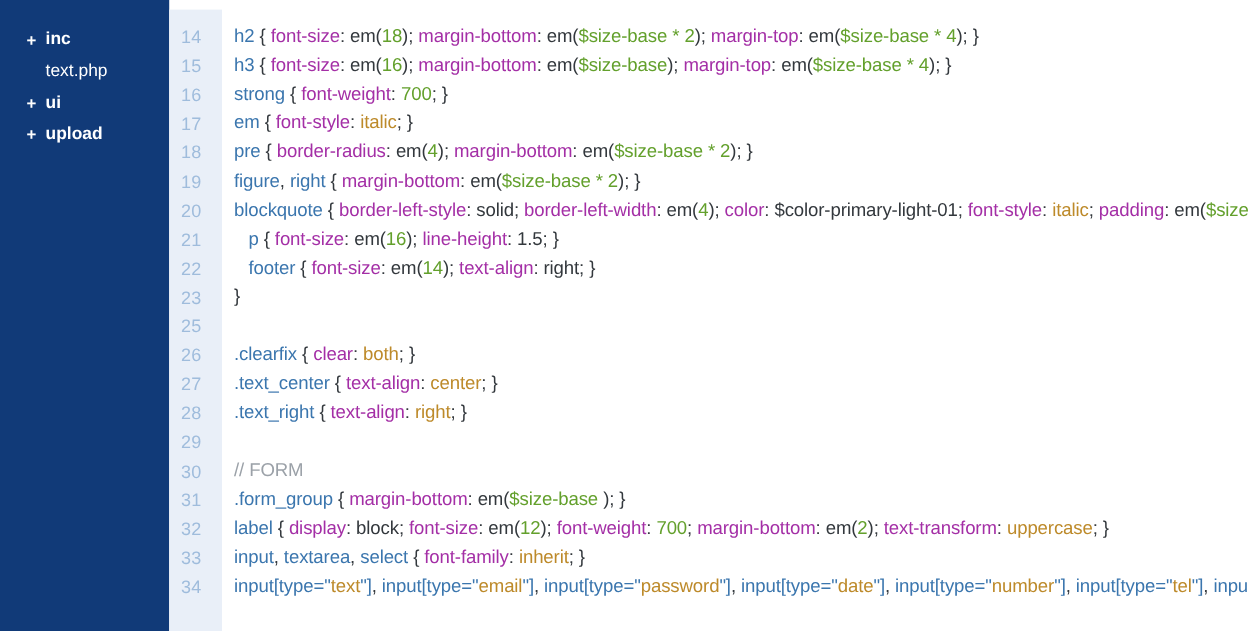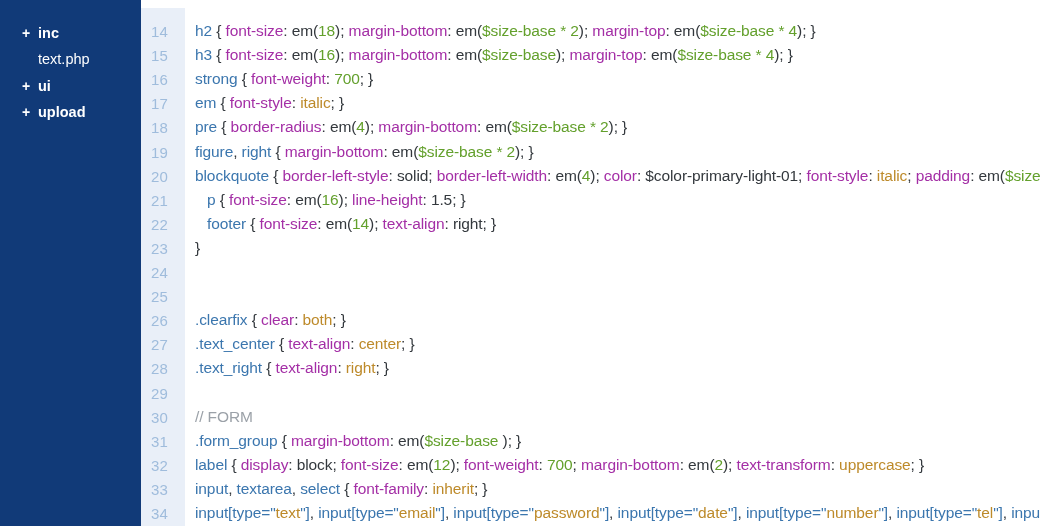--- a/index.html
+++ b/index.html
@@ -82,21 +82,20 @@
       <div class="code-row"><span class="num">14</span><span class="code"><span class="tk-sel">h2</span><span class="tk-def"> { </span><span class="tk-prop">font-size</span><span class="tk-def">: em(</span><span class="tk-num">18</span><span class="tk-def">); </span><span class="tk-prop">margin-bottom</span><span class="tk-def">: em(</span><span class="tk-num">$size-base * 2</span><span class="tk-def">); </span><span class="tk-prop">margin-top</span><span class="tk-def">: em(</span><span class="tk-num">$size-base * 4</span><span class="tk-def">); }</span></span></div>
       <div class="code-row"><span class="num">15</span><span class="code"><span class="tk-sel">h3</span><span class="tk-def"> { </span><span class="tk-prop">font-size</span><span class="tk-def">: em(</span><span class="tk-num">16</span><span class="tk-def">); </span><span class="tk-prop">margin-bottom</span><span class="tk-def">: em(</span><span class="tk-num">$size-base</span><span class="tk-def">); </span><span class="tk-prop">margin-top</span><span class="tk-def">: em(</span><span class="tk-num">$size-base * 4</span><span class="tk-def">); }</span></span></div>
       <div class="code-row"><span class="num">16</span><span class="code"><span class="tk-sel">strong</span><span class="tk-def"> { </span><span class="tk-prop">font-weight</span><span class="tk-def">: </span><span class="tk-num">700</span><span class="tk-def">; }</span></span></div>
       <div class="code-row"><span class="num">17</span><span class="code"><span class="tk-sel">em</span><span class="tk-def"> { </span><span class="tk-prop">font-style</span><span class="tk-def">: </span><span class="tk-val">italic</span><span class="tk-def">; }</span></span></div>
       <div class="code-row"><span class="num">18</span><span class="code"><span class="tk-sel">pre</span><span class="tk-def"> { </span><span class="tk-prop">border-radius</span><span class="tk-def">: em(</span><span class="tk-num">4</span><span class="tk-def">); </span><span class="tk-prop">margin-bottom</span><span class="tk-def">: em(</span><span class="tk-num">$size-base * 2</span><span class="tk-def">); }</span></span></div>
       <div class="code-row"><span class="num">19</span><span class="code"><span class="tk-sel">figure</span><span class="tk-def">, </span><span class="tk-sel">right</span><span class="tk-def"> { </span><span class="tk-prop">margin-bottom</span><span class="tk-def">: em(</span><span class="tk-num">$size-base * 2</span><span class="tk-def">); }</span></span></div>
       <div class="code-row"><span class="num">20</span><span class="code"><span class="tk-sel">blockquote</span><span class="tk-def"> { </span><span class="tk-prop">border-left-style</span><span class="tk-def">: solid; </span><span class="tk-prop">border-left-width</span><span class="tk-def">: em(</span><span class="tk-num">4</span><span class="tk-def">); </span><span class="tk-prop">color</span><span class="tk-def">: $color-primary-light-01; </span><span class="tk-prop">font-style</span><span class="tk-def">: </span><span class="tk-val">italic</span><span class="tk-def">; </span><span class="tk-prop">padding</span><span class="tk-def">: em(</span><span class="tk-num">$size-base </span></span></div>
       <div class="code-row"><span class="num">21</span><span class="code"><span class="ind"></span><span class="tk-sel">p</span><span class="tk-def"> { </span><span class="tk-prop">font-size</span><span class="tk-def">: em(</span><span class="tk-num">16</span><span class="tk-def">); </span><span class="tk-prop">line-height</span><span class="tk-def">: 1.5; }</span></span></div>
       <div class="code-row"><span class="num">22</span><span class="code"><span class="ind"></span><span class="tk-sel">footer</span><span class="tk-def"> { </span><span class="tk-prop">font-size</span><span class="tk-def">: em(</span><span class="tk-num">14</span><span class="tk-def">); </span><span class="tk-prop">text-align</span><span class="tk-def">: right; }</span></span></div>
       <div class="code-row"><span class="num">23</span><span class="code"><span class="tk-def">}</span></span></div>
-      <div class="code-row"><span class="num">24</span><span class="code"></span></div>
       <div class="code-row"><span class="num">25</span></div>
       <div class="code-row"><span class="num">26</span><span class="code"><span class="tk-sel">.clearfix</span><span class="tk-def"> { </span><span class="tk-prop">clear</span><span class="tk-def">: </span><span class="tk-val">both</span><span class="tk-def">; }</span></span></div>
       <div class="code-row"><span class="num">27</span><span class="code"><span class="tk-sel">.text_center</span><span class="tk-def"> { </span><span class="tk-prop">text-align</span><span class="tk-def">: </span><span class="tk-val">center</span><span class="tk-def">; }</span></span></div>
       <div class="code-row"><span class="num">28</span><span class="code"><span class="tk-sel">.text_right</span><span class="tk-def"> { </span><span class="tk-prop">text-align</span><span class="tk-def">: </span><span class="tk-val">right</span><span class="tk-def">; }</span></span></div>
       <div class="code-row"><span class="num">29</span><span class="code"></span></div>
       <div class="code-row"><span class="num">30</span><span class="code"><span class="tk-com">// FORM</span></span></div>
       <div class="code-row"><span class="num">31</span><span class="code"><span class="tk-sel">.form_group</span><span class="tk-def"> { </span><span class="tk-prop">margin-bottom</span><span class="tk-def">: em(</span><span class="tk-num">$size-base </span><span class="tk-def">); }</span></span></div>
       <div class="code-row"><span class="num">32</span><span class="code"><span class="tk-sel">label</span><span class="tk-def"> { </span><span class="tk-prop">display</span><span class="tk-def">: block; </span><span class="tk-prop">font-size</span><span class="tk-def">: em(</span><span class="tk-num">12</span><span class="tk-def">); </span><span class="tk-prop">font-weight</span><span class="tk-def">: </span><span class="tk-num">700</span><span class="tk-def">; </span><span class="tk-prop">margin-bottom</span><span class="tk-def">: em(</span><span class="tk-num">2</span><span class="tk-def">); </span><span class="tk-prop">text-transform</span><span class="tk-def">: </span><span class="tk-val">uppercase</span><span class="tk-def">; }</span></span></div>
       <div class="code-row"><span class="num">33</span><span class="code"><span class="tk-sel">input</span><span class="tk-def">, </span><span class="tk-sel">textarea</span><span class="tk-def">, </span><span class="tk-sel">select</span><span class="tk-def"> { </span><span class="tk-prop">font-family</span><span class="tk-def">: </span><span class="tk-val">inherit</span><span class="tk-def">; }</span></span></div>
       <div class="code-row"><span class="num">34</span><span class="code"><span class="tk-sel">input[type="</span><span class="tk-val">text</span><span class="tk-sel">"]</span><span class="tk-def">, </span><span class="tk-sel">input[type="</span><span class="tk-val">email</span><span class="tk-sel">"]</span><span class="tk-def">, </span><span class="tk-sel">input[type="</span><span class="tk-val">password</span><span class="tk-sel">"]</span><span class="tk-def">, </span><span class="tk-sel">input[type="</span><span class="tk-val">date</span><span class="tk-sel">"]</span><span class="tk-def">, </span><span class="tk-sel">input[type="</span><span class="tk-val">number</span><span class="tk-sel">"]</span><span class="tk-def">, </span><span class="tk-sel">input[type="</span><span class="tk-val">tel</span><span class="tk-sel">"]</span><span class="tk-def">, </span><span class="tk-sel">input[type="</span></span></div>

